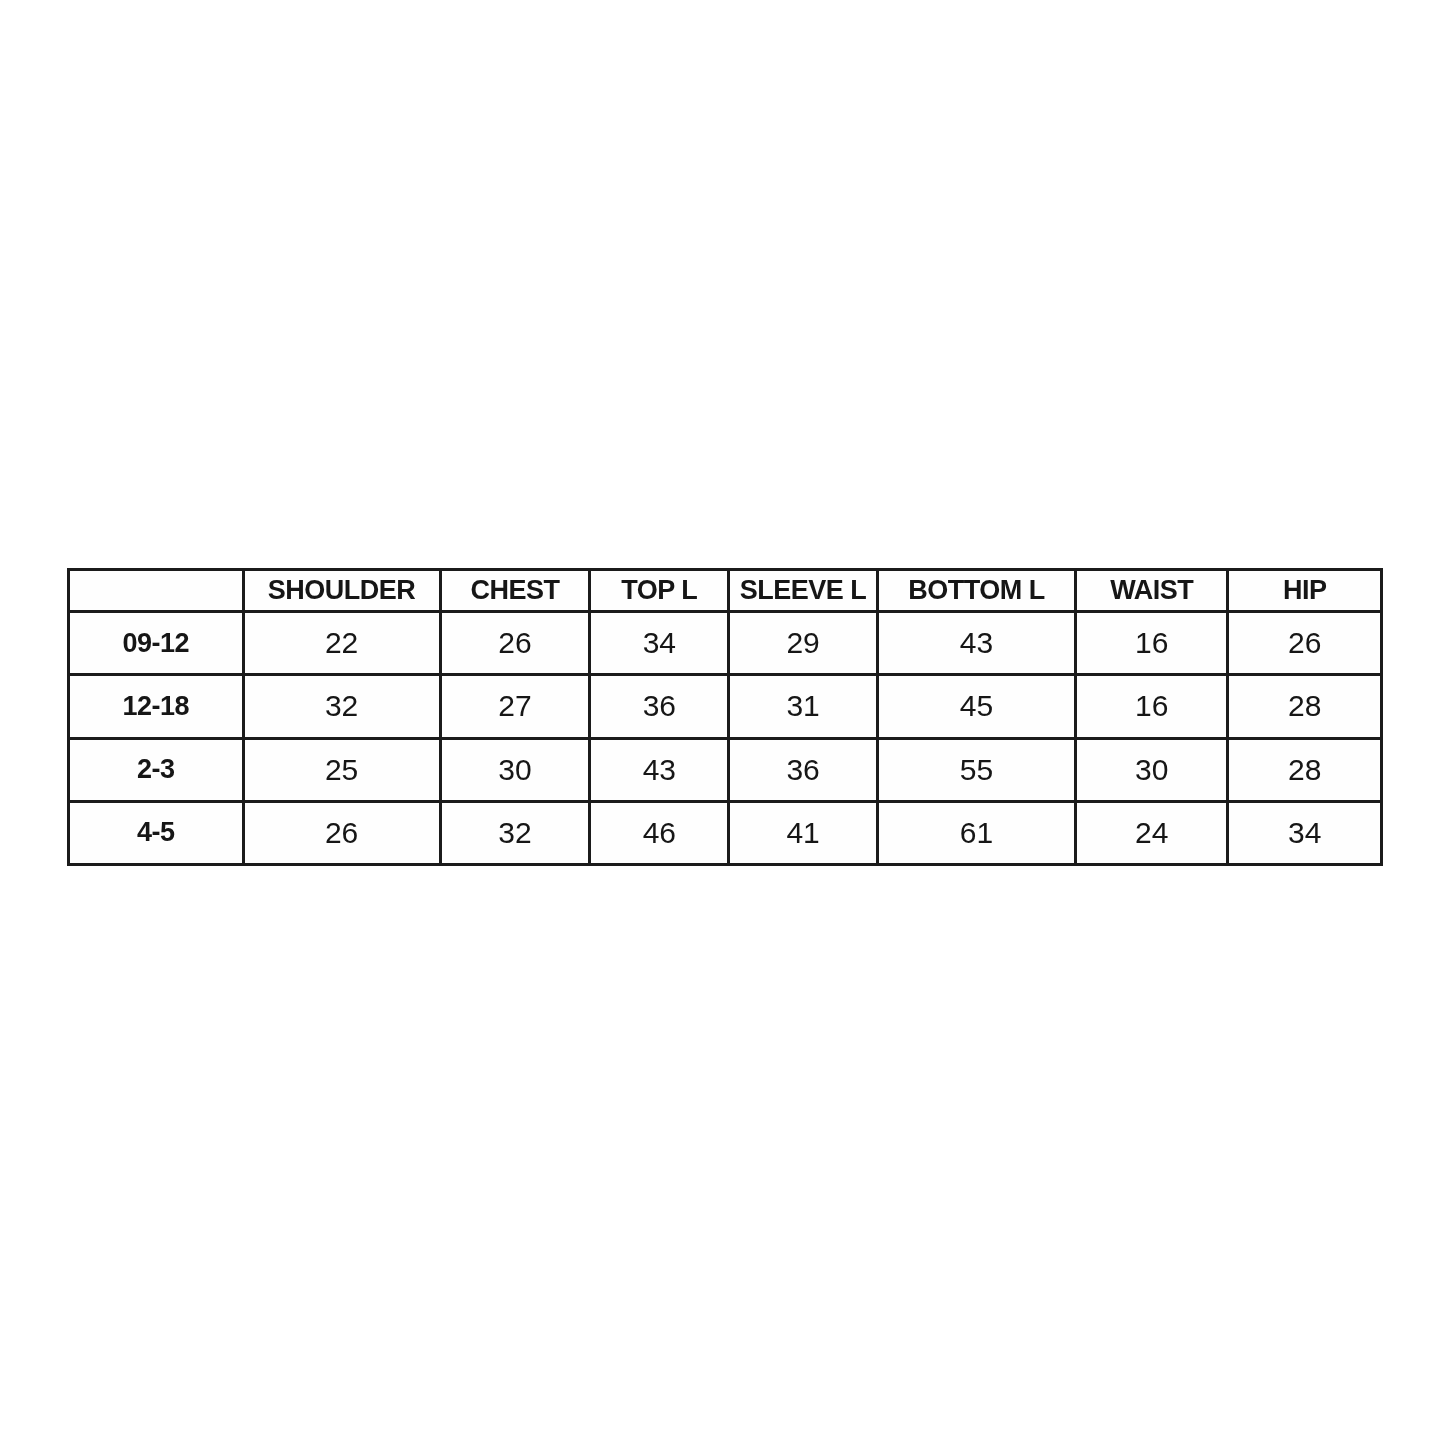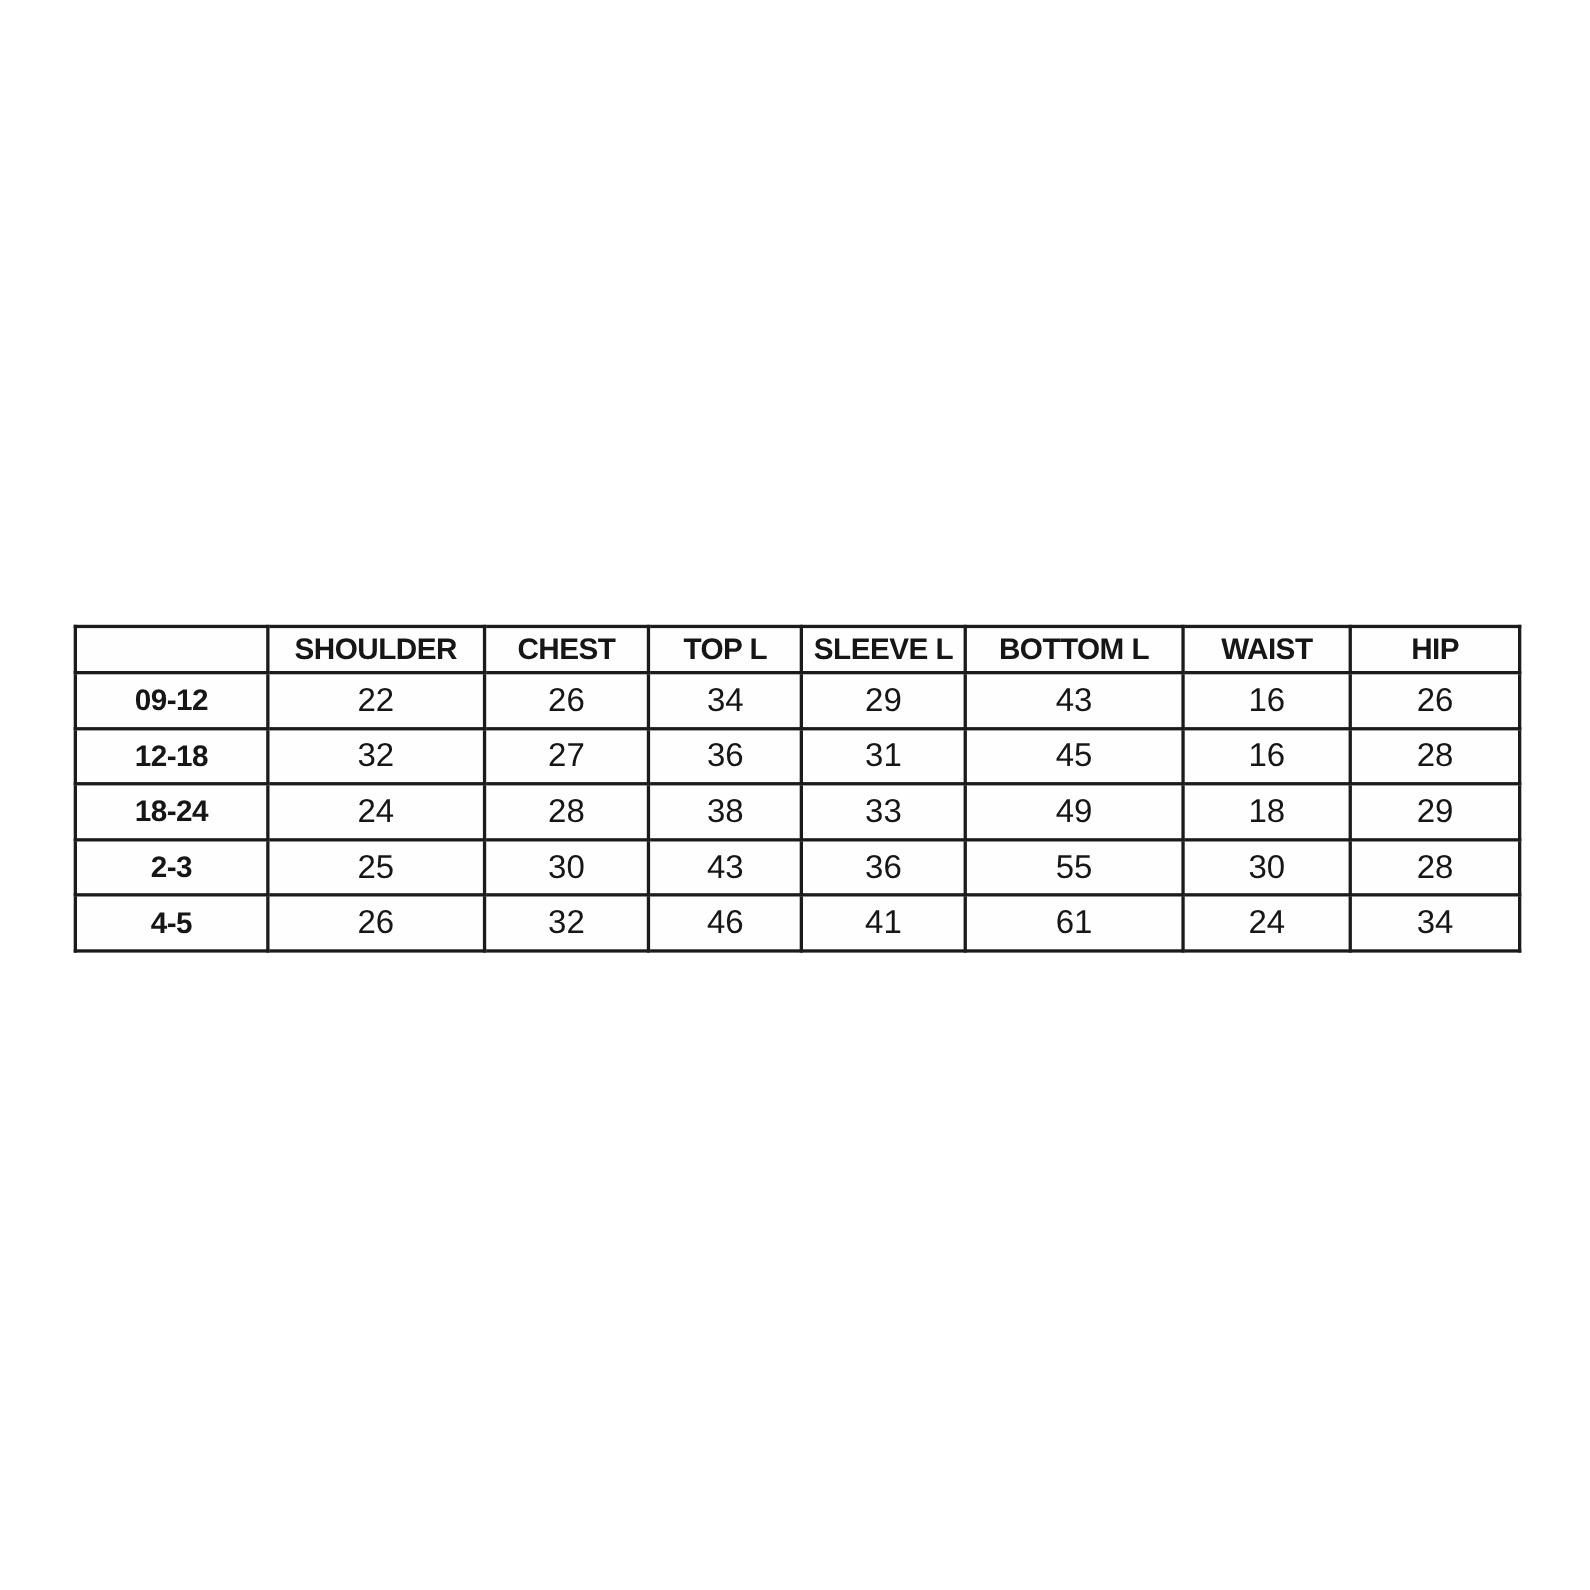--- a/index.html
+++ b/index.html
@@ -104,30 +104,20 @@
           <td class="rowlabel">12-18</td>
           <td>32</td>
           <td>27</td>
           <td>36</td>
           <td>31</td>
           <td>45</td>
           <td>16</td>
           <td>28</td>
         </tr>
         <tr>
-          <td class="rowlabel">18-24</td>
-          <td>24</td>
-          <td>28</td>
-          <td>38</td>
-          <td>33</td>
-          <td>49</td>
-          <td>18</td>
-          <td>29</td>
-        </tr>
-        <tr>
           <td class="rowlabel">2-3</td>
           <td>25</td>
           <td>30</td>
           <td>43</td>
           <td>36</td>
           <td>55</td>
           <td>30</td>
           <td>28</td>
         </tr>
         <tr>

